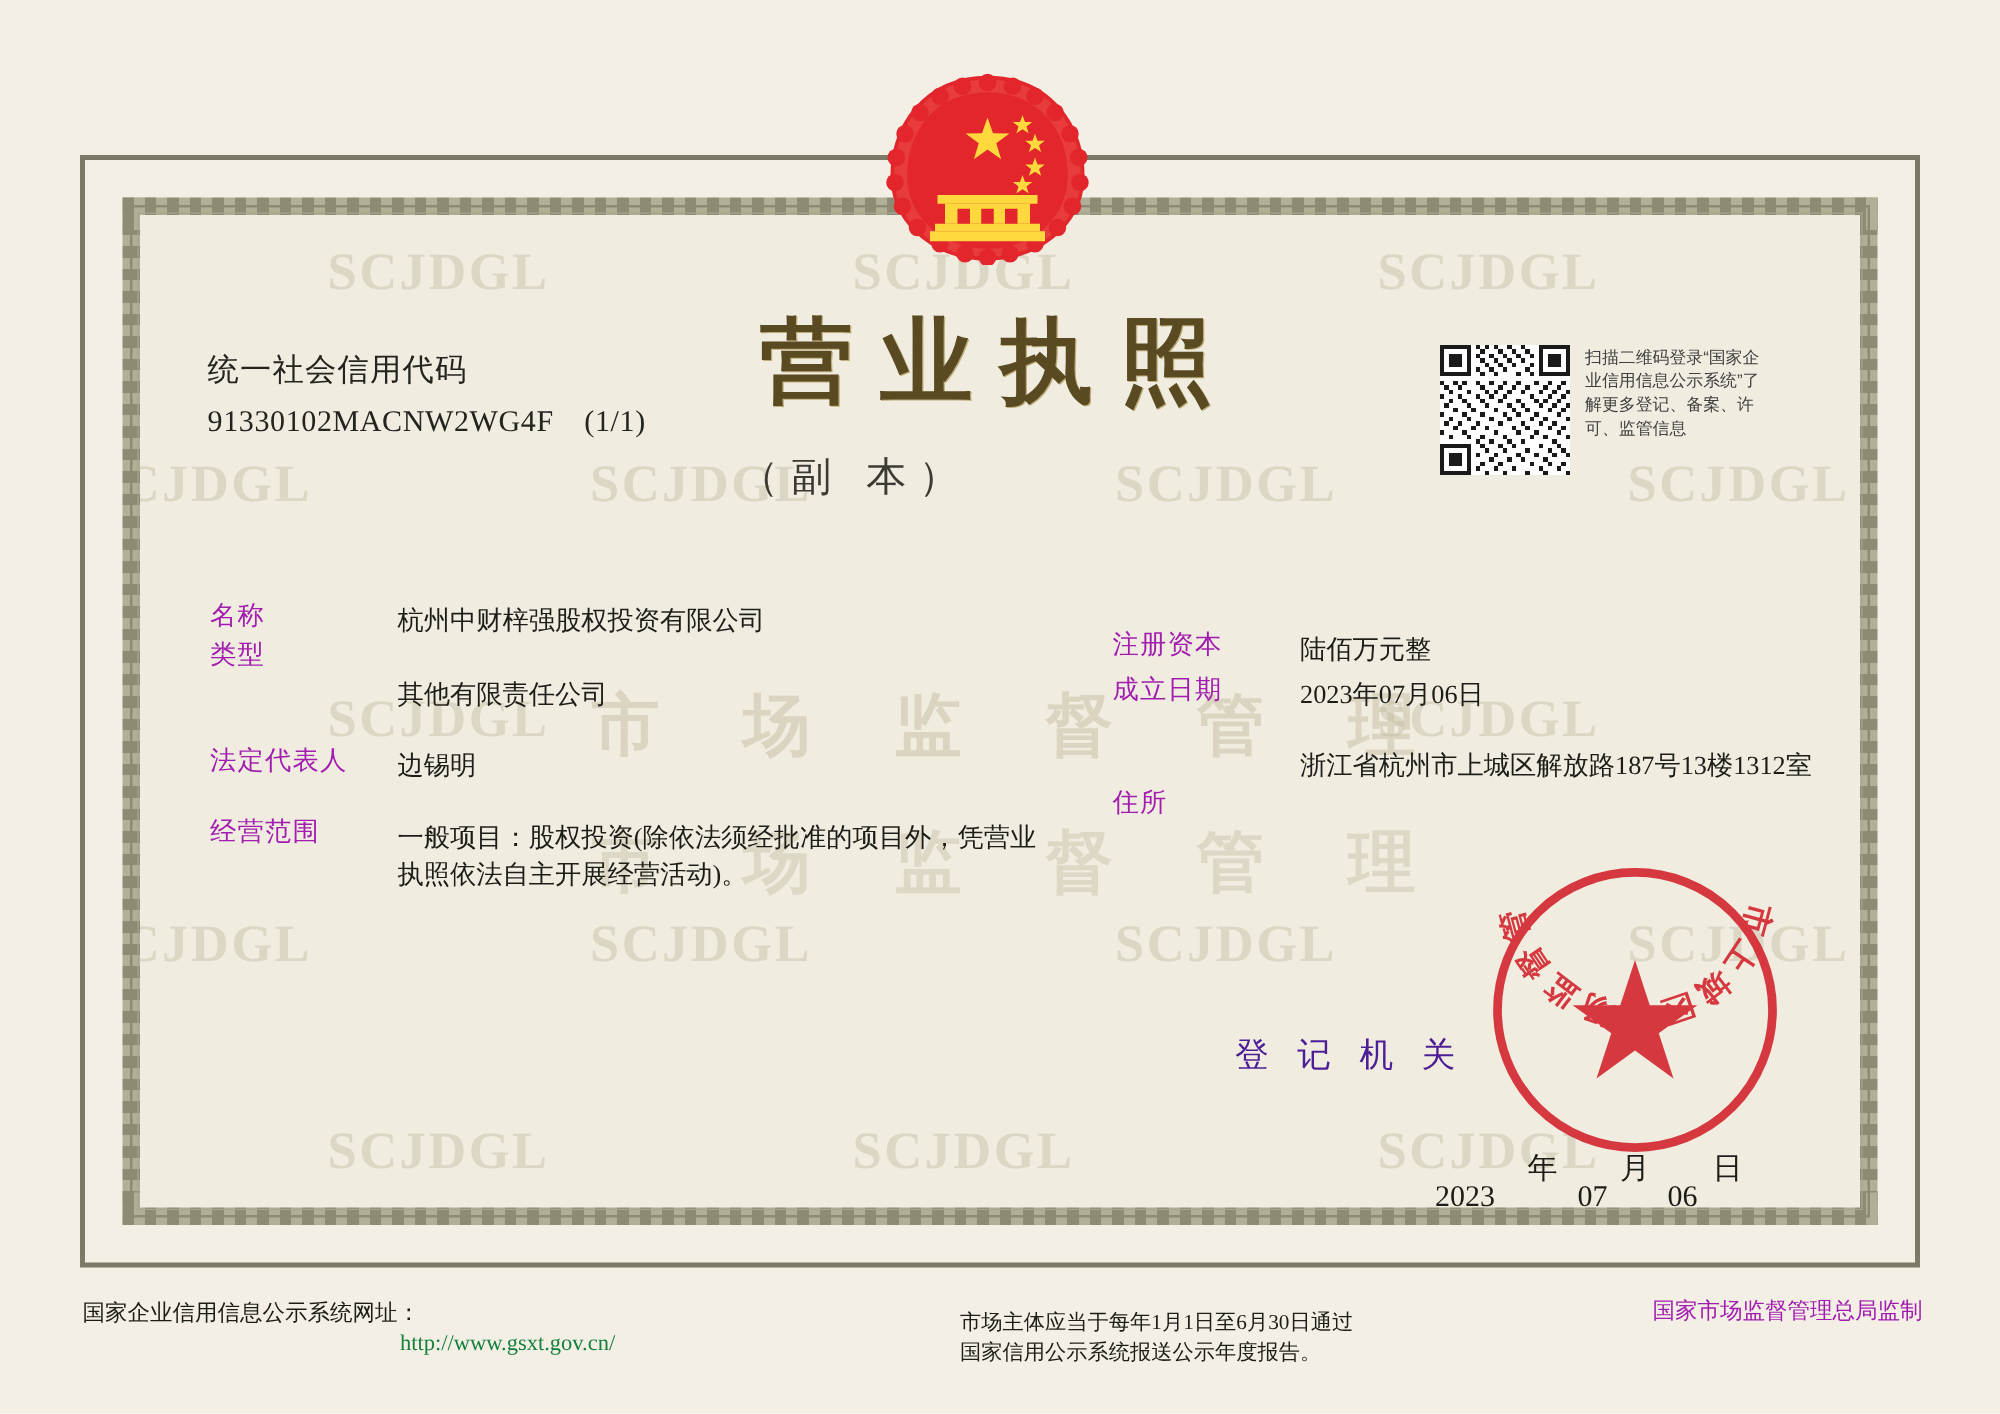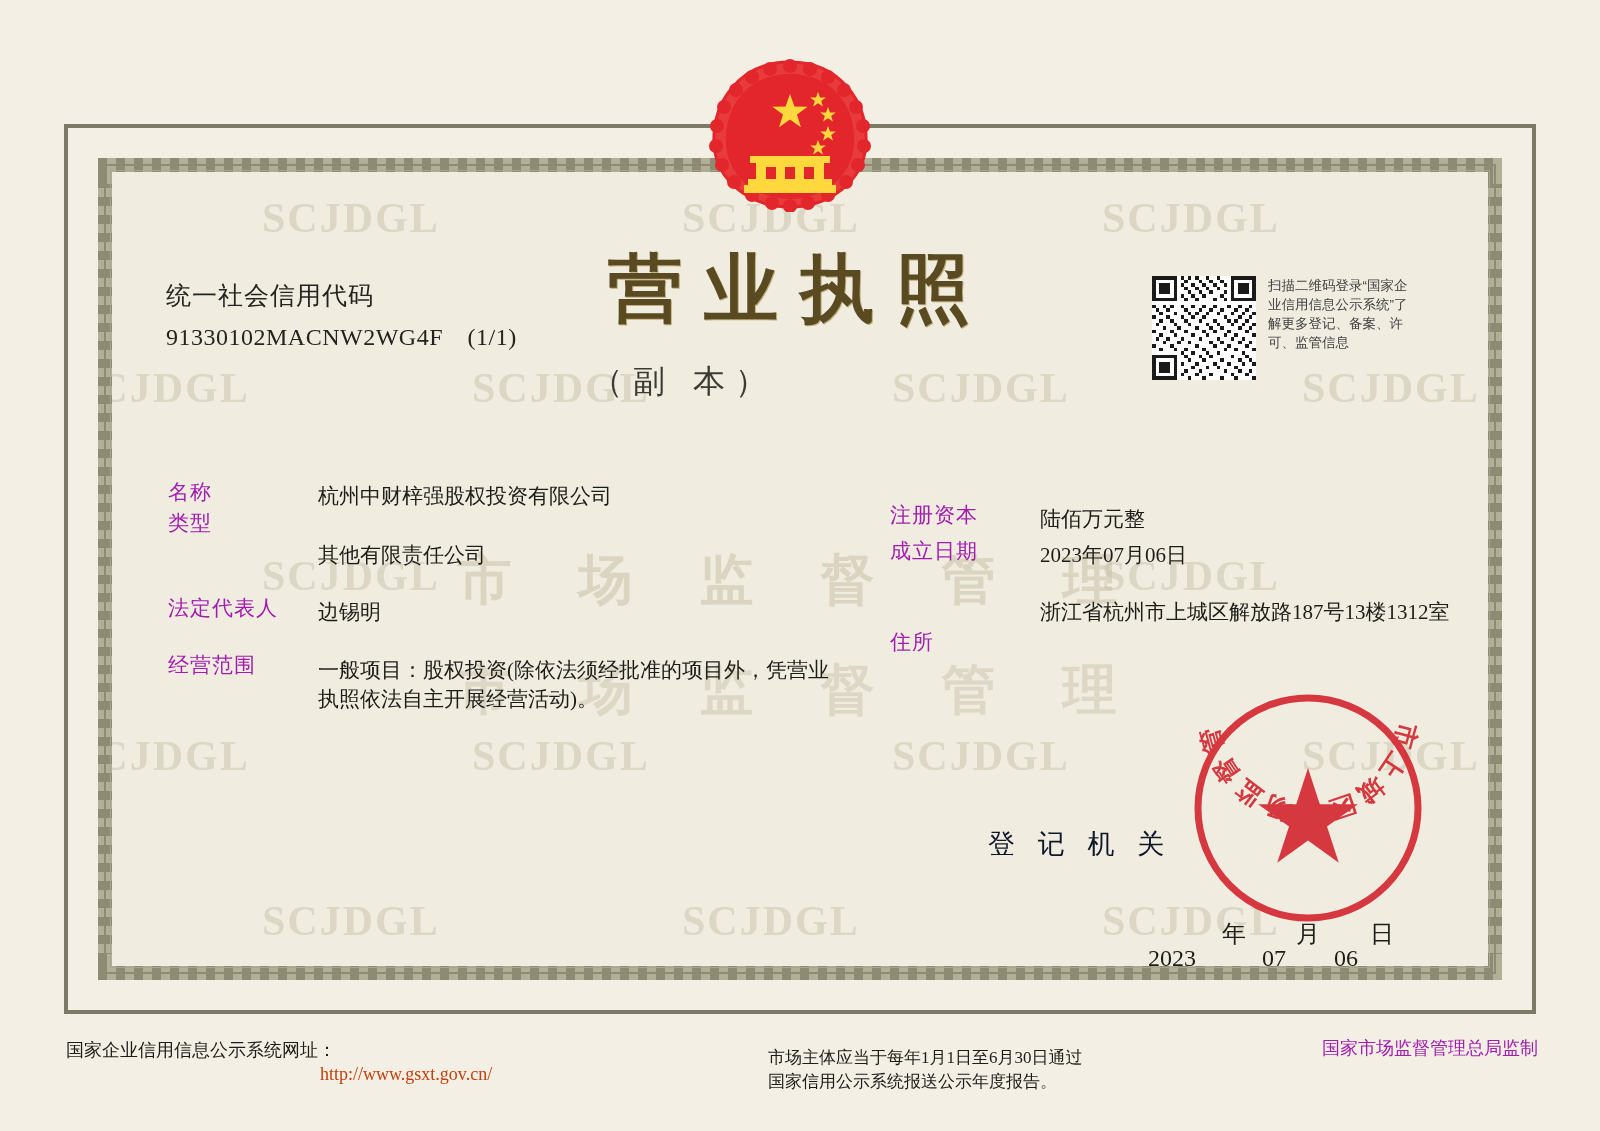--- a/index.html
+++ b/index.html
@@ -69,20 +69,21 @@
     height: 794px;
     background: #f0ece0;
     overflow: hidden;
   }
 
   
   .wm-grid {
     position: absolute;
     left: 0; top: 0; right: 0; bottom: 0;
     pointer-events: none;
+    padding-left: 16px;
   }
   .wm {
     position: absolute;
     color: rgba(196,188,162,0.45);
     font-family: "Liberation Serif", serif;
     font-weight: bold;
     font-size: 42px;
     letter-spacing: 2px;
     white-space: nowrap;
   }
@@ -212,21 +213,21 @@
   
   .rx { left: 890px; }
   .rvx { left: 1040px; }
 
   
   .authority-label {
     position: absolute;
     left: 988px; top: 826px;
     font-size: 27px;
     letter-spacing: 8px;
-    color: #0f172a;
+    color: #4c1d95;
     z-index: 5;
   }
   .date-head {
     position: absolute;
     top: 918px;
     font-size: 24px;
     color: #1d1d17;
     z-index: 5;
   }
   .date-val {
@@ -250,21 +251,21 @@
   .footer-left {
     position: absolute;
     left: 66px; top: 1038px;
     font-size: 18px;
     color: #1d1d17;
   }
   .footer-left2 {
     position: absolute;
     left: 320px; top: 1064px;
     font-size: 18px;
-    color: #c2410c;
+    color: #15803d;
     font-family: "Liberation Serif", serif;
   }
   .footer-center {
     position: absolute;
     left: 768px; top: 1046px;
     font-size: 17px;
     line-height: 24px;
     color: #1d1d17;
   }
   .footer-right {

